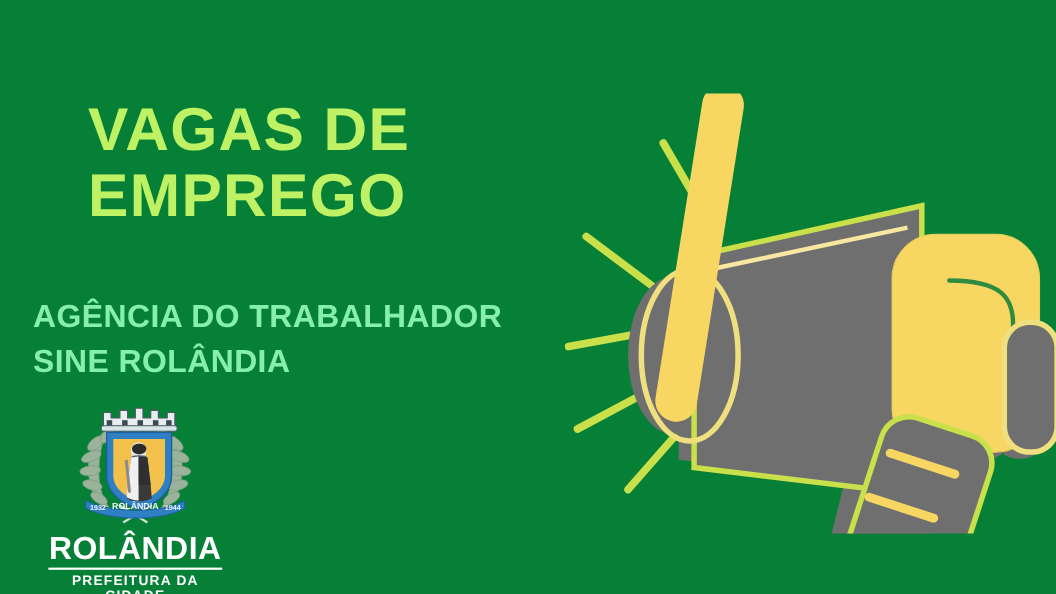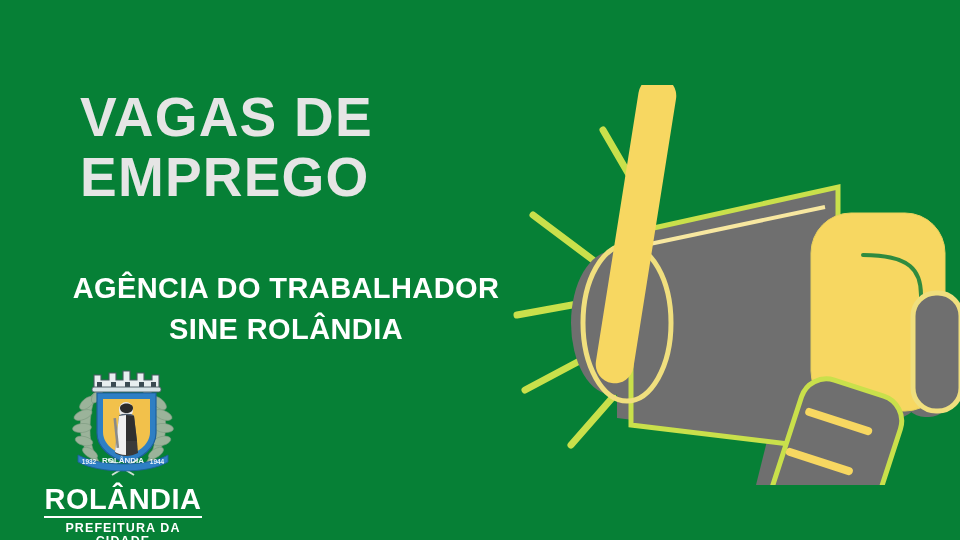--- a/index.html
+++ b/index.html
@@ -16,35 +16,34 @@
     font-family: "Liberation Sans", sans-serif;
     -webkit-font-smoothing: antialiased;
   }
 
   
   .headline {
     position: absolute;
     left: 80px;
     top: 88px;
     width: 470px;
-    color: #e5e5e5;
+    color: #bef264;
     font-size: 55px;
     line-height: 1.09;
     font-weight: 700;
     letter-spacing: 1.2px;
     text-transform: uppercase;
     white-space: pre-line;
   }
   .subtitle {
     position: absolute;
     left: 30px;
     top: 268px;
     width: 512px;
-    text-align: center;
-    color: #ffffff;
+    color: #86efac;
     font-size: 29px;
     line-height: 1.42;
     font-weight: 700;
     letter-spacing: 0.4px;
     text-transform: uppercase;
     white-space: pre-line;
   }
 
   
   .logo-lockup {

